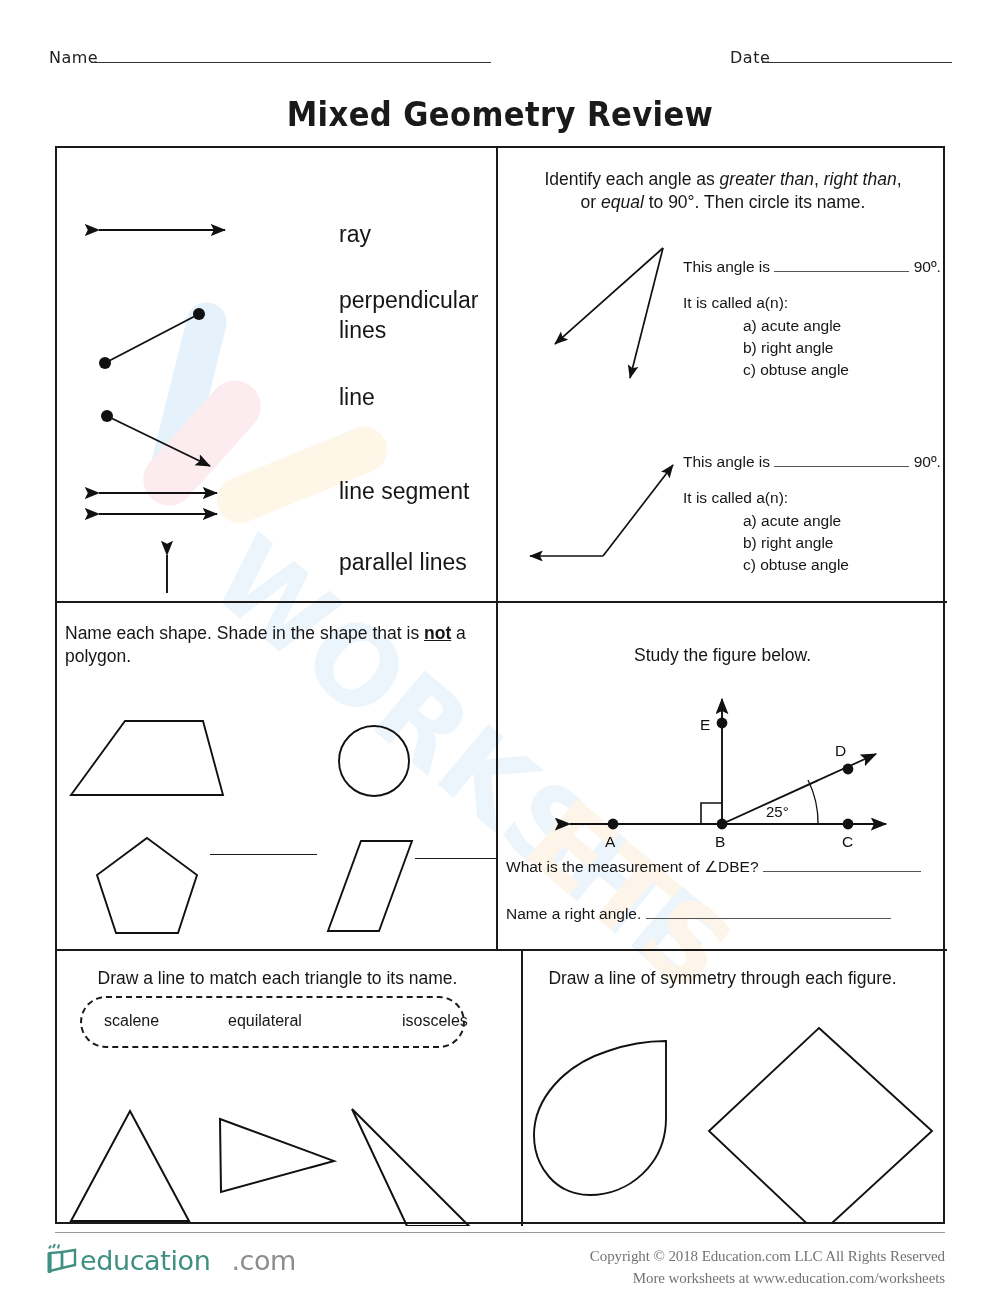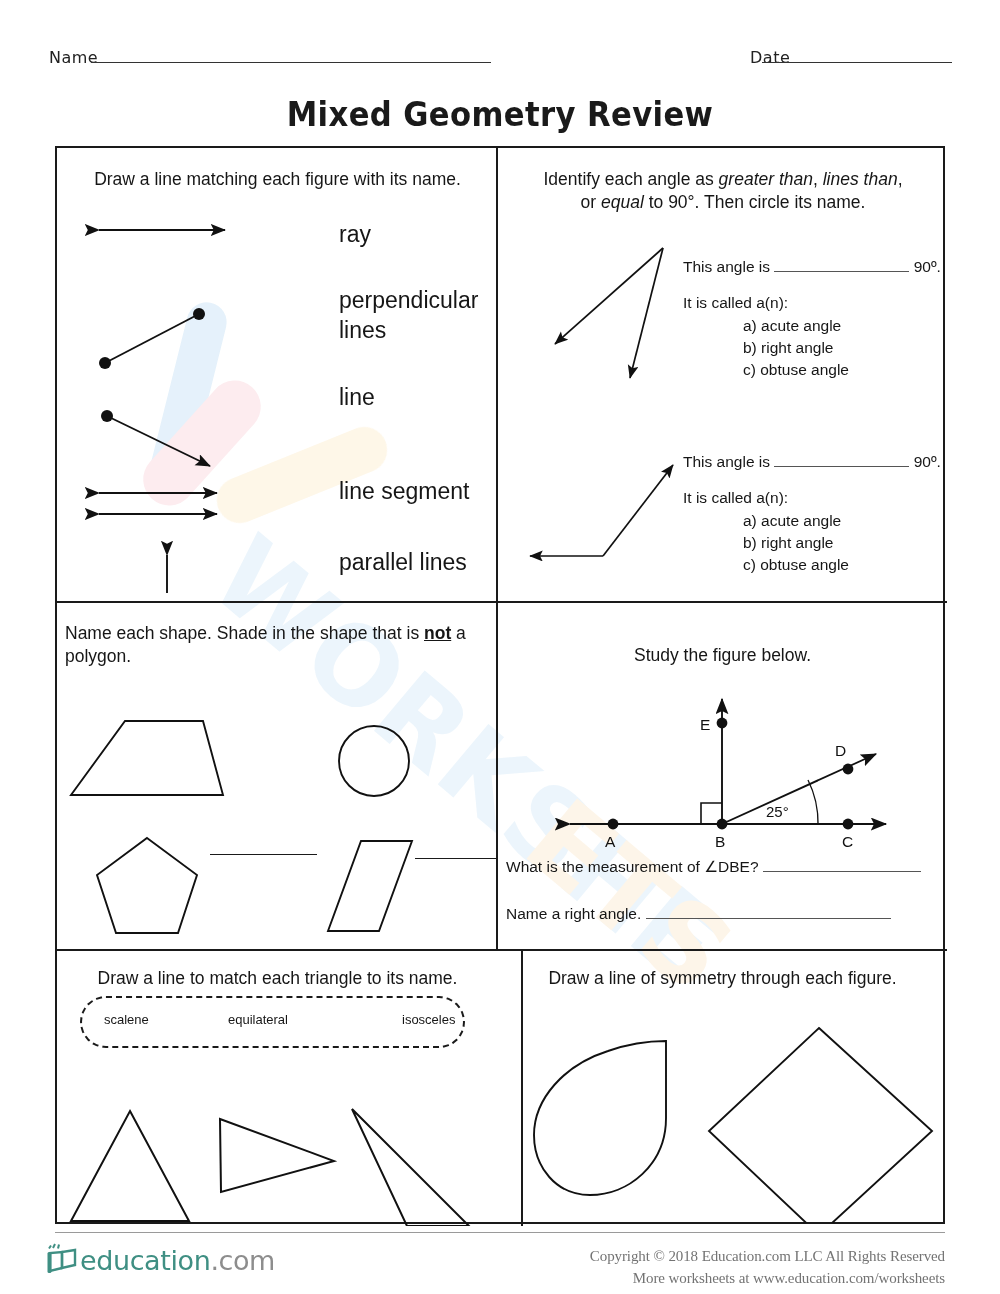--- a/index.html
+++ b/index.html
@@ -116,21 +116,21 @@
   }
 
   #word-bank {
     position: absolute;
     border: 2px dashed #1a1a1a;
     border-radius: 34px;
     box-sizing: border-box;
   }
   .bank-word {
     position: absolute;
-    font-size: 13px;
+    font-size: 16px;
     color: #161616;
     white-space: nowrap;
   }
 
   .figsvg { position: absolute; }
 
   
   #footer-rule {
     position: absolute;
     left: 55px;
@@ -145,21 +145,21 @@
     top: 1243px;
     display: flex;
     align-items: center;
   }
   #logo-text {
     font-family: "DejaVu Sans", sans-serif;
     font-size: 27px;
     letter-spacing: -0.4px;
   }
   .logo-edu { color: #3f8f83; }
-  .logo-com { color: #8d8d8d; }
+  .logo-com { color: #8d8d8d; margin-left: 21px; }
 
   #copyright {
     position: absolute;
     right: 55px;
     top: 1246px;
     text-align: right;
     font-family: Liberation Serif, serif;
     font-size: 15px;
     line-height: 1.45;
     color: #737373;
@@ -177,29 +177,28 @@
   </g>
   <g opacity="0.40" transform="rotate(40 440 760)">
     <text x="150" y="780" font-family="DejaVu Sans, sans-serif" font-size="108" font-weight="bold" fill="#cfe6f7">WORKSHE</text>
     <text x="560" y="780" font-family="DejaVu Sans, sans-serif" font-size="108" font-weight="bold" fill="#fae6c8">ETS</text>
   </g>
 </svg>
 
 <div class="hdr-label" style="left:49px; top:48px;">Name</div>
 <div class="hdr-rule" style="left:91px; top:62px; width:400px;"></div>
 
-<div class="hdr-label" style="left:750px; top:48px;">Date</div>
+<div class="hdr-label" style="left:730px; top:48px;">Date</div>
 <div class="hdr-rule" style="left:762px; top:62px; width:190px;"></div>
 
 <div id="page-title">Mixed Geometry Review</div>
 
 <div id="grid">
 
   <div class="cell c1">
-    <div class="instr center" style="position:absolute; left:0; top:20px; width:441px;">Draw a line matching each figure with its name.</div>
 
     <svg class="figsvg" style="left:20px; top:55px;" width="260" height="390">
       <defs>
         <marker id="ah" markerWidth="9" markerHeight="9" refX="7.5" refY="3.2" orient="auto">
           <path d="M0,0 L8,3.2 L0,6.4 L1.6,3.2 z" fill="#111"></path>
         </marker>
       </defs>
 
       <g>
         <line x1="22" y1="27" x2="148" y2="27" stroke="#111" stroke-width="1.9" marker-start="url(#ah)" marker-end="url(#ah)"></line>
@@ -229,21 +228,21 @@
 
     <div class="match-label" style="left:282px; top:72px;">ray</div>
     <div class="match-label" style="left:282px; top:138px; width:140px;">perpendicular lines</div>
     <div class="match-label" style="left:282px; top:235px;">line</div>
     <div class="match-label" style="left:282px; top:329px;">line segment</div>
     <div class="match-label" style="left:282px; top:400px;">parallel lines</div>
   </div>
 
   <div class="cell c2">
     <div class="instr center" style="position:absolute; left:16px; top:20px; width:418px;">
-      <span>Identify each angle as </span><span class="ital">greater than</span><span>, </span><span class="ital">lines than</span><span>,</span><br>
+      <span>Identify each angle as </span><span class="ital">greater than</span><span>, </span><span class="ital">right than</span><span>,</span><br>
       <span>or </span><span class="ital">equal</span><span> to 90°. Then circle its name.</span>
     </div>
 
     <svg class="figsvg" style="left:22px; top:88px;" width="180" height="160">
       <defs>
         <marker id="ah2" markerWidth="9" markerHeight="9" refX="7.5" refY="3.2" orient="auto">
           <path d="M0,0 L8,3.2 L0,6.4 L1.6,3.2 z" fill="#111"></path>
         </marker>
       </defs>
       <line x1="143" y1="12" x2="35" y2="108" stroke="#111" stroke-width="1.7" marker-end="url(#ah2)"></line>

